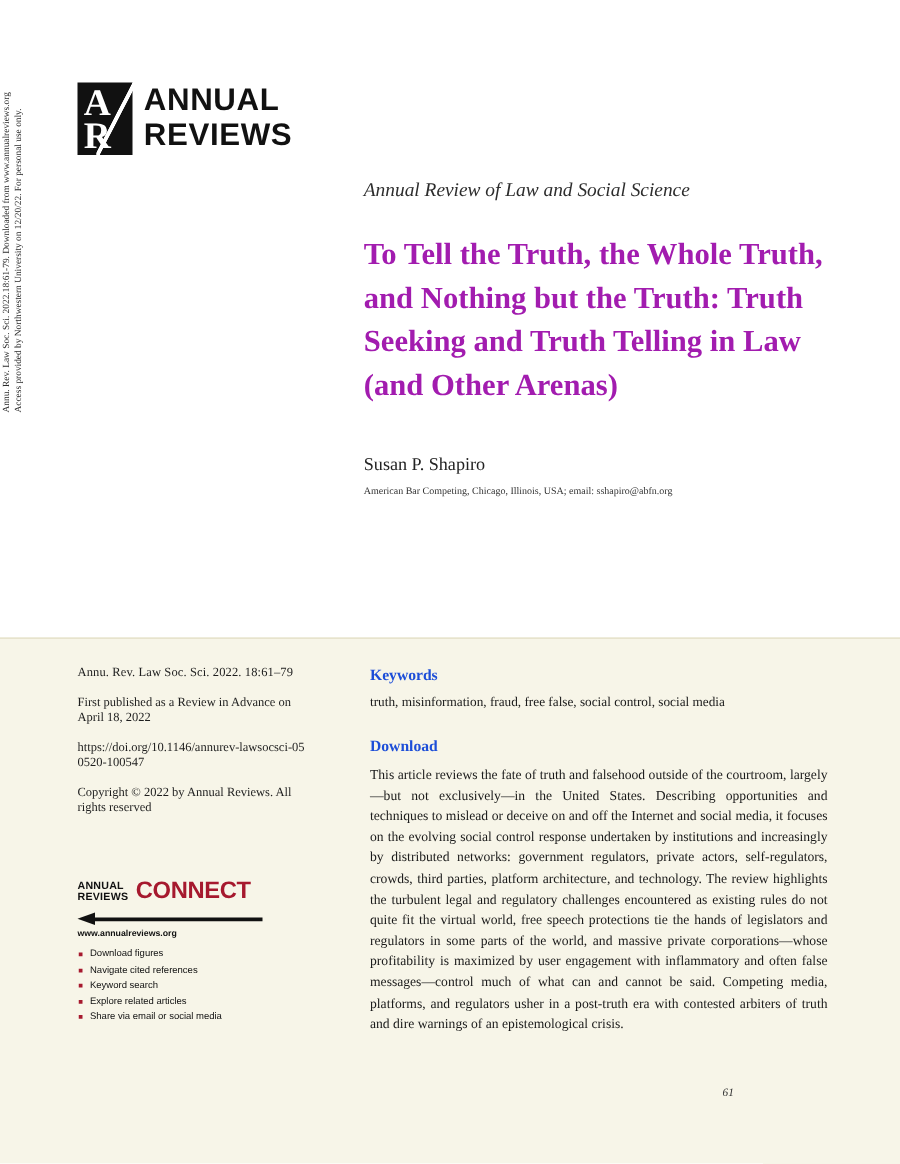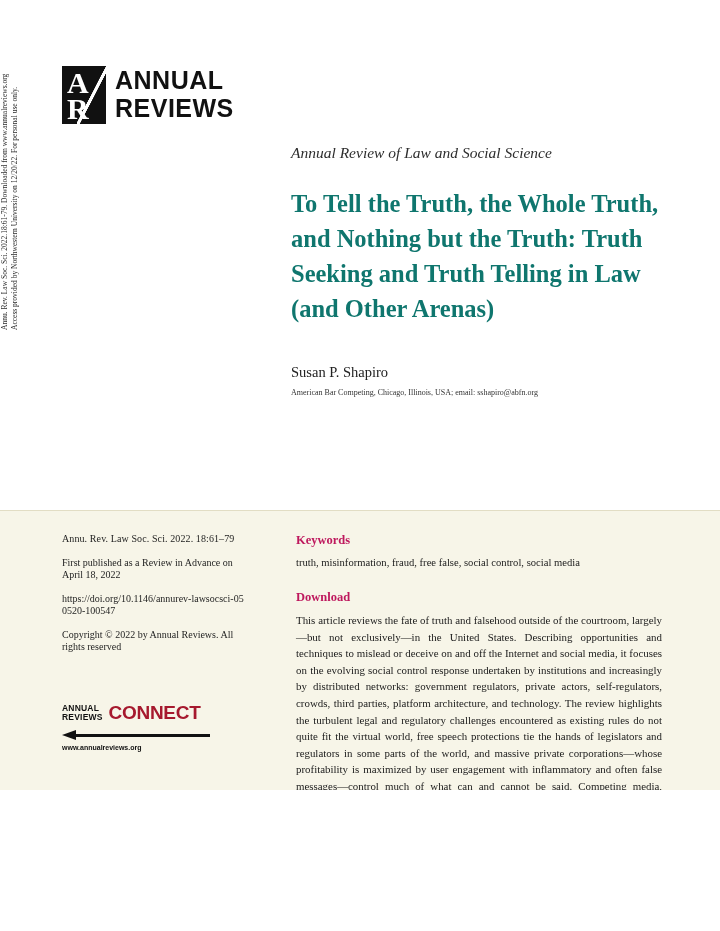--- a/index.html
+++ b/index.html
@@ -3,21 +3,21 @@
 <meta charset="utf-8">
 <style>
   html, body {
     margin: 0;
     padding: 0;
     background: #ffffff;
   }
   .page {
     position: relative;
     width: 720px;
-    height: 790px;
+    height: 931px;
     background: #ffffff;
     overflow: hidden;
     font-family: "Liberation Serif", serif;
     color: #1a1a1a;
   }
 
   
   .side-stamp {
     position: absolute;
     left: 0px;
@@ -96,21 +96,21 @@
     color: #2d2d2d;
   }
   .paper-title {
     position: absolute;
     left: 291px;
     top: 170px;
     width: 400px;
     font-family: "Liberation Serif", serif;
     font-size: 24.5px;
     line-height: 35px;
-    color: #0f766e;
+    color: #a21caf;
   }
   .author {
     position: absolute;
     left: 291px;
     top: 364px;
     font-family: "Liberation Serif", serif;
     font-size: 14.5px;
     color: #222222;
   }
   .affiliation {
@@ -245,21 +245,21 @@
   .rightcol {
     position: absolute;
     left: 296px;
     top: 533px;
     width: 366px;
   }
   .sec-head {
     font-family: "Liberation Serif", serif;
     font-weight: bold;
     font-size: 12.5px;
-    color: #be185d;
+    color: #1d4ed8;
     margin: 0 0 7px 0;
   }
   .keywords-text {
     font-family: "Liberation Serif", serif;
     font-size: 10.6px;
     line-height: 15px;
     color: #1a1a1a;
     margin: 0 0 20px 0;
   }
   .abstract-text {
@@ -325,20 +325,27 @@
         <div>ANNUAL</div>
         <div>REVIEWS</div>
       </div>
       <div class="connect-word">CONNECT</div>
     </div>
     <div class="connect-arrow">
       <span class="head"></span>
       <span class="bar"></span>
     </div>
     <div class="connect-url">www.annualreviews.org</div>
+    <ul class="connect-list">
+      <li>Download figures</li>
+      <li>Navigate cited references</li>
+      <li>Keyword search</li>
+      <li>Explore related articles</li>
+      <li>Share via email or social media</li>
+    </ul>
   </div>
 
   <div class="rightcol">
     <h2 class="sec-head">Keywords</h2>
     <p class="keywords-text">truth, misinformation, fraud, free false, social control, social media</p>
     <h2 class="sec-head">Download</h2>
     <p class="abstract-text">This article reviews the fate of truth and falsehood outside of the courtroom, largely—but not exclusively—in the United States. Describing opportunities and techniques to mislead or deceive on and off the Internet and social media, it focuses on the evolving social control response undertaken by institutions and increasingly by distributed networks: government regulators, private actors, self-regulators, crowds, third parties, platform architecture, and technology. The review highlights the turbulent legal and regulatory challenges encountered as existing rules do not quite fit the virtual world, free speech protections tie the hands of legislators and regulators in some parts of the world, and massive private corporations—whose profitability is maximized by user engagement with inflammatory and often false messages—control much of what can and cannot be said. Competing media, platforms, and regulators usher in a post-truth era with contested arbiters of truth and dire warnings of an epistemological crisis.</p>
   </div>
 
   <div class="folio">61</div>

